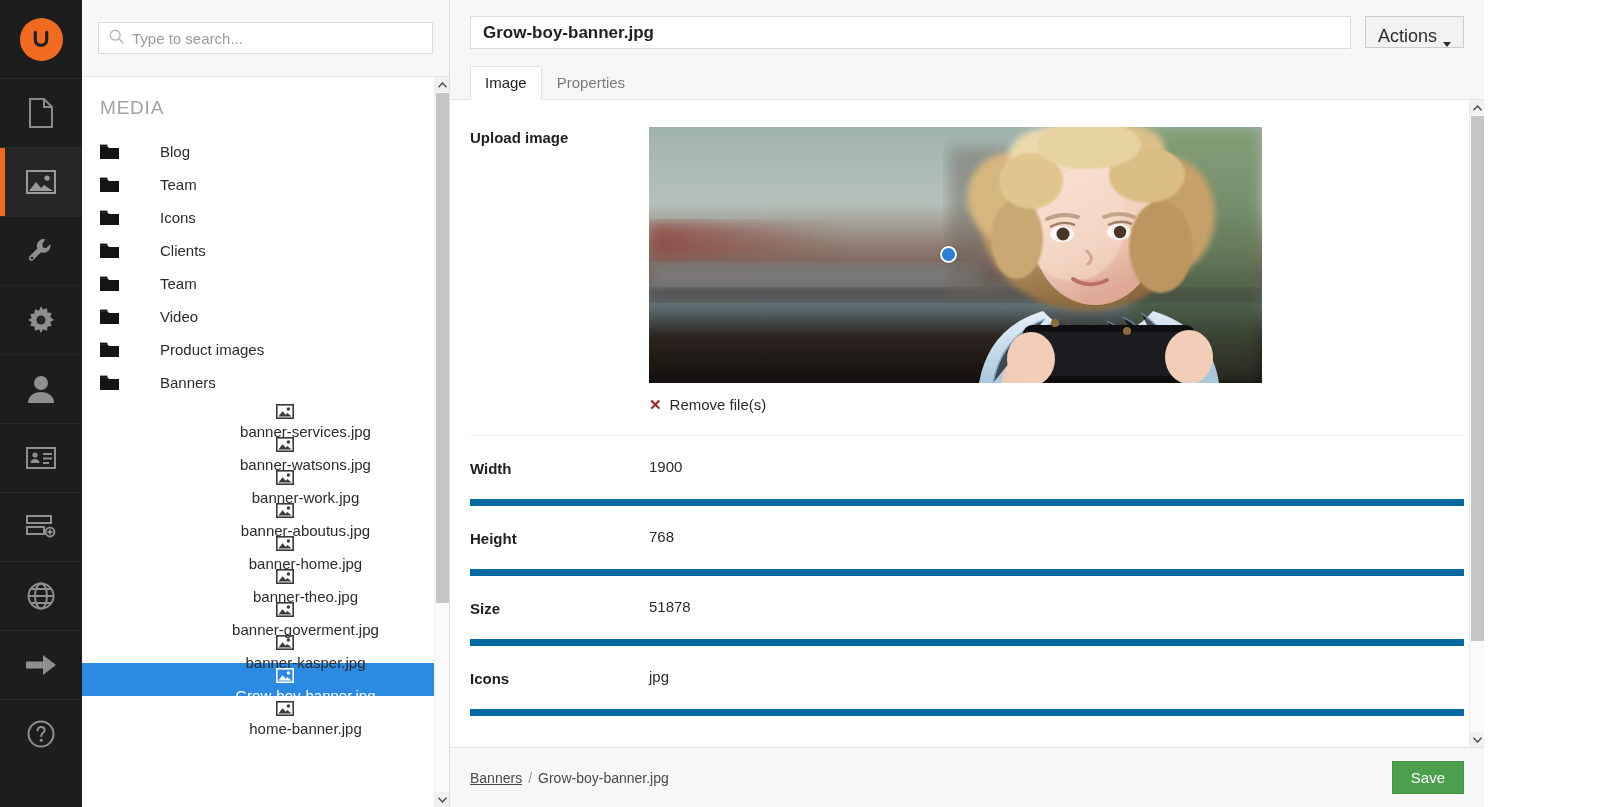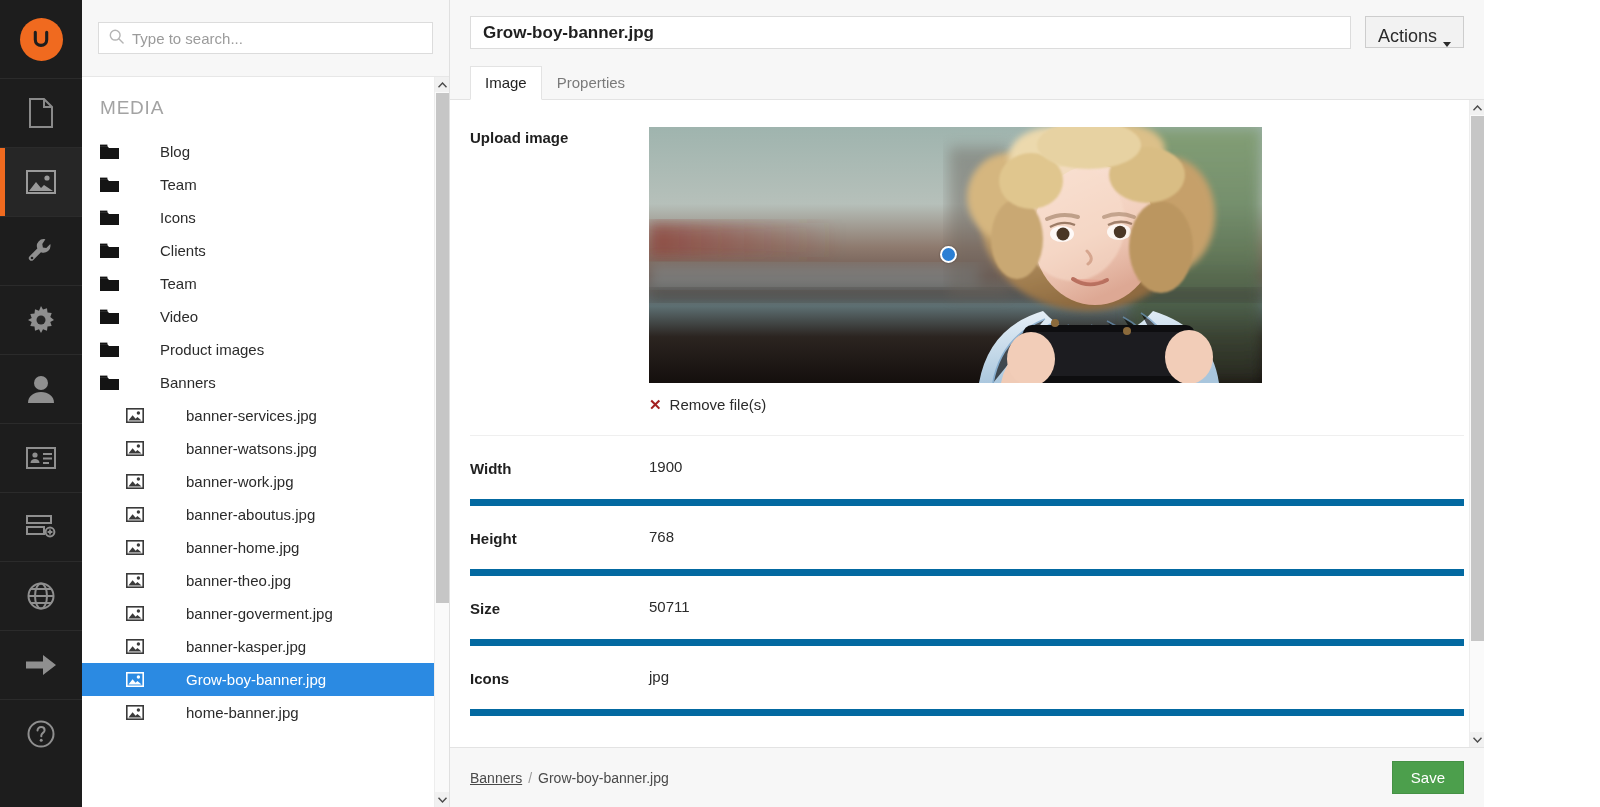--- a/index.html
+++ b/index.html
@@ -64,21 +64,21 @@
   }
   .tree-inner { padding-top: 20px; }
   .tree-heading {
     font-size: 19px; letter-spacing: 0.8px; color: #a3a3a3;
     padding: 0 0 16px 18px; font-weight: 400;
   }
   .tree-row {
     display: flex; align-items: center; height: 33px;
     padding-left: 18px; cursor: pointer; font-size: 15px; color: #2b2b2b;
   }
-  .tree-row.child { padding-left: 44px; }
+  .tree-row.child { padding-left: 44px; flex-direction: column; }
   .tree-row .t-ico { width: 24px; flex: 0 0 24px; display: flex; align-items: center; }
   .tree-row .t-label { padding-left: 8px; white-space: nowrap; margin-left: 28px; }
   .tree-row.selected { background: #2b8ae2; color: #fff; }
 
   
   .scrollbar {
     position: absolute; right: 0; top: 0; bottom: 0; width: 15px;
     background: #fafafa; border-left: 1px solid #ededed;
   }
   .sb-arrow {
@@ -631,21 +631,21 @@
             <div class="prop-row">
               <div class="prop-label">Width</div>
               <div class="prop-value">1900</div>
             </div>
             <div class="prop-row">
               <div class="prop-label">Height</div>
               <div class="prop-value">768</div>
             </div>
             <div class="prop-row">
               <div class="prop-label">Size</div>
-              <div class="prop-value">50711</div>
+              <div class="prop-value">51878</div>
             </div>
             <div class="prop-row">
               <div class="prop-label">Icons</div>
               <div class="prop-value">jpg</div>
             </div>
           </div>
 
       </div>
 
       <div class="ed-scrollbar">

